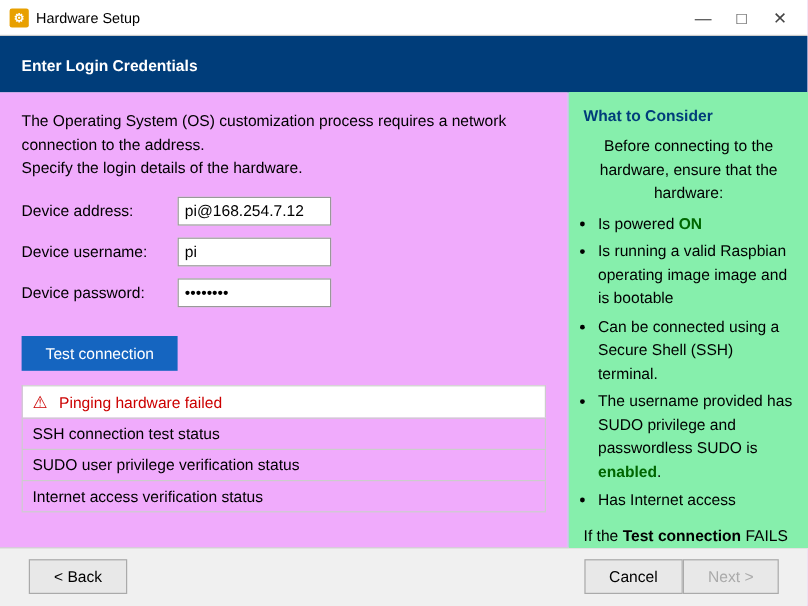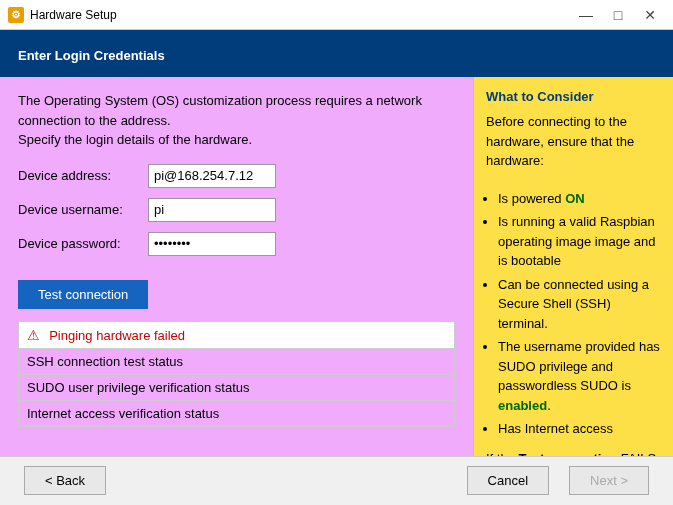--- a/index.html
+++ b/index.html
@@ -51,39 +51,39 @@
     }
 
     .status-table { width: 100%; border-collapse: collapse; border: 1px solid #ccc; }
     .status-table tr { border-bottom: 1px solid #ccc; }
     .status-table td { padding: 5px 8px; font-size: 13px; }
     .status-row-error { background: #fff; }
     .error-icon { color: #c00; font-size: 14px; margin-right: 6px; }
     .error-text { color: #c00; }
 
     .side-panel {
-      width: 200px; background: #fde047; padding: 12px 12px;
+      width: 200px; background: #86efac; padding: 12px 12px;
       border-left: 1px solid #b0c4de; overflow-y: auto;
     }
     .side-title { color: #003d7a; font-weight: bold; margin-bottom: 8px; font-size: 13px; }
     .side-body { color: #000; font-size: 12px; line-height: 1.5; }
-    .side-body p { margin-bottom: 18px; }
+    .side-body p { margin-bottom: 6px; text-align: center; }
     .side-body ul { margin-left: 12px; margin-bottom: 8px; }
     .side-body ul li { margin-bottom: 4px; }
     .highlight-on { font-weight: bold; color: #006600; }
     .highlight-bold { font-weight: bold; }
     .side-note { margin-top: 10px; font-size: 12px; color: #000; line-height: 1.5; }
 
     .footer {
       display: flex; align-items: center; justify-content: space-between;
       background: #f0f0f0; padding: 8px 24px; height: 48px;
       border-top: 1px solid #ccc;
     }
     .footer-left { }
-    .footer-right { display: flex; gap: 20px; }
+    .footer-right { display: flex; gap: 0; }
     .footer-btn {
       padding: 6px 20px; border: 1px solid #aaa; background: #e8e8e8;
       cursor: pointer; font-size: 13px;
     }
     .footer-btn.disabled { color: #aaa; cursor: default; }
   </style>
 </head>
 <body>
 
 <div class="title-bar">

